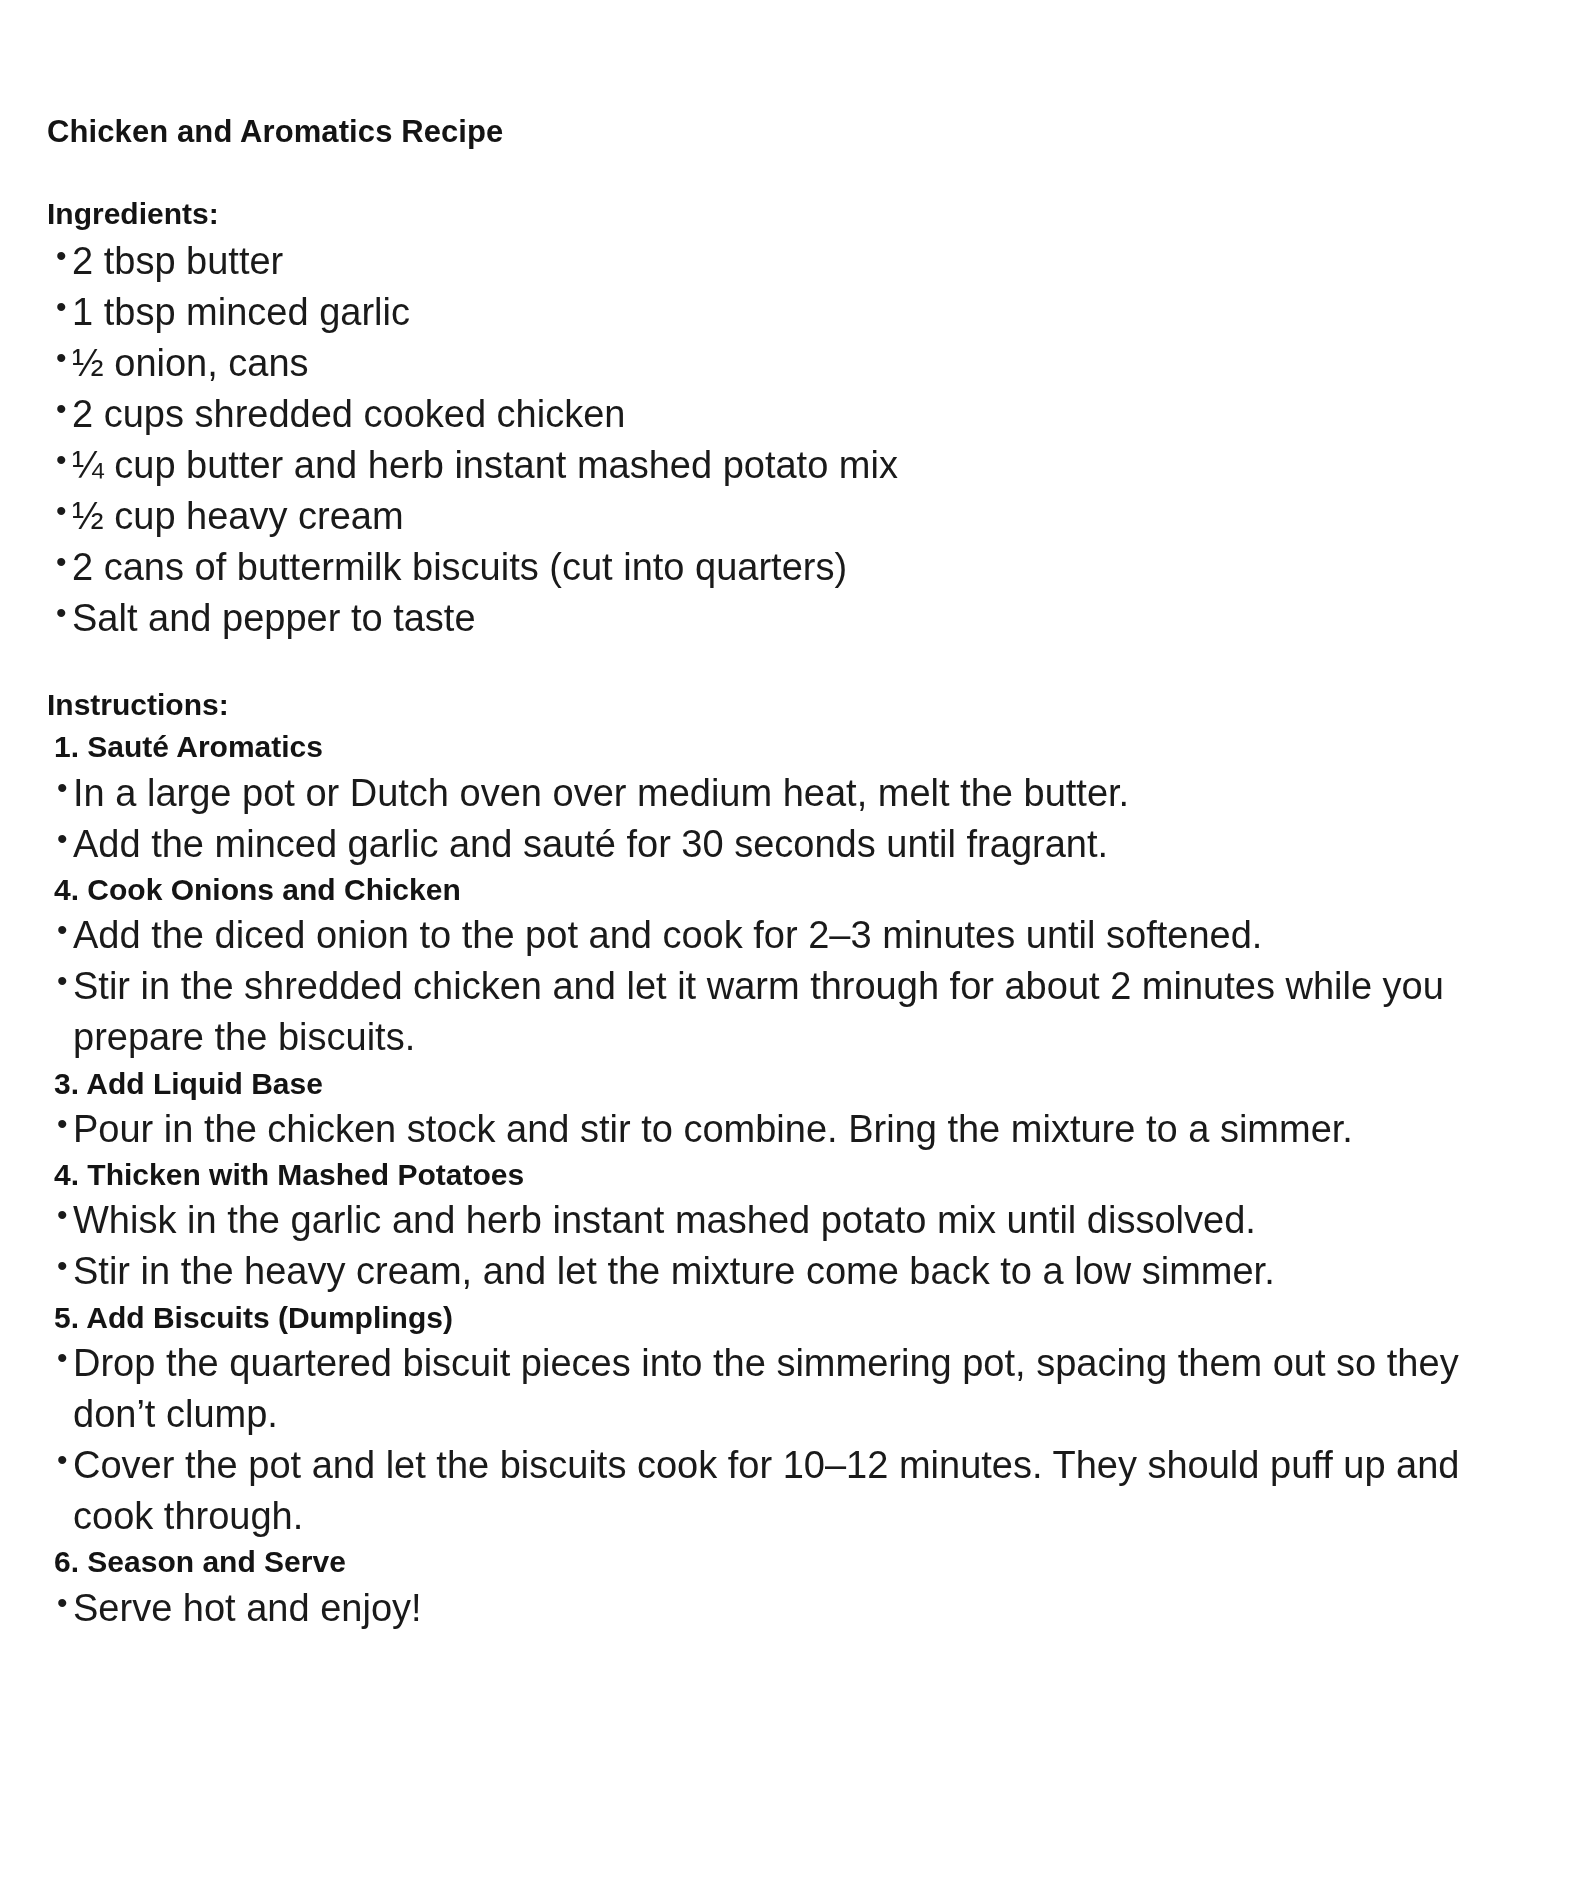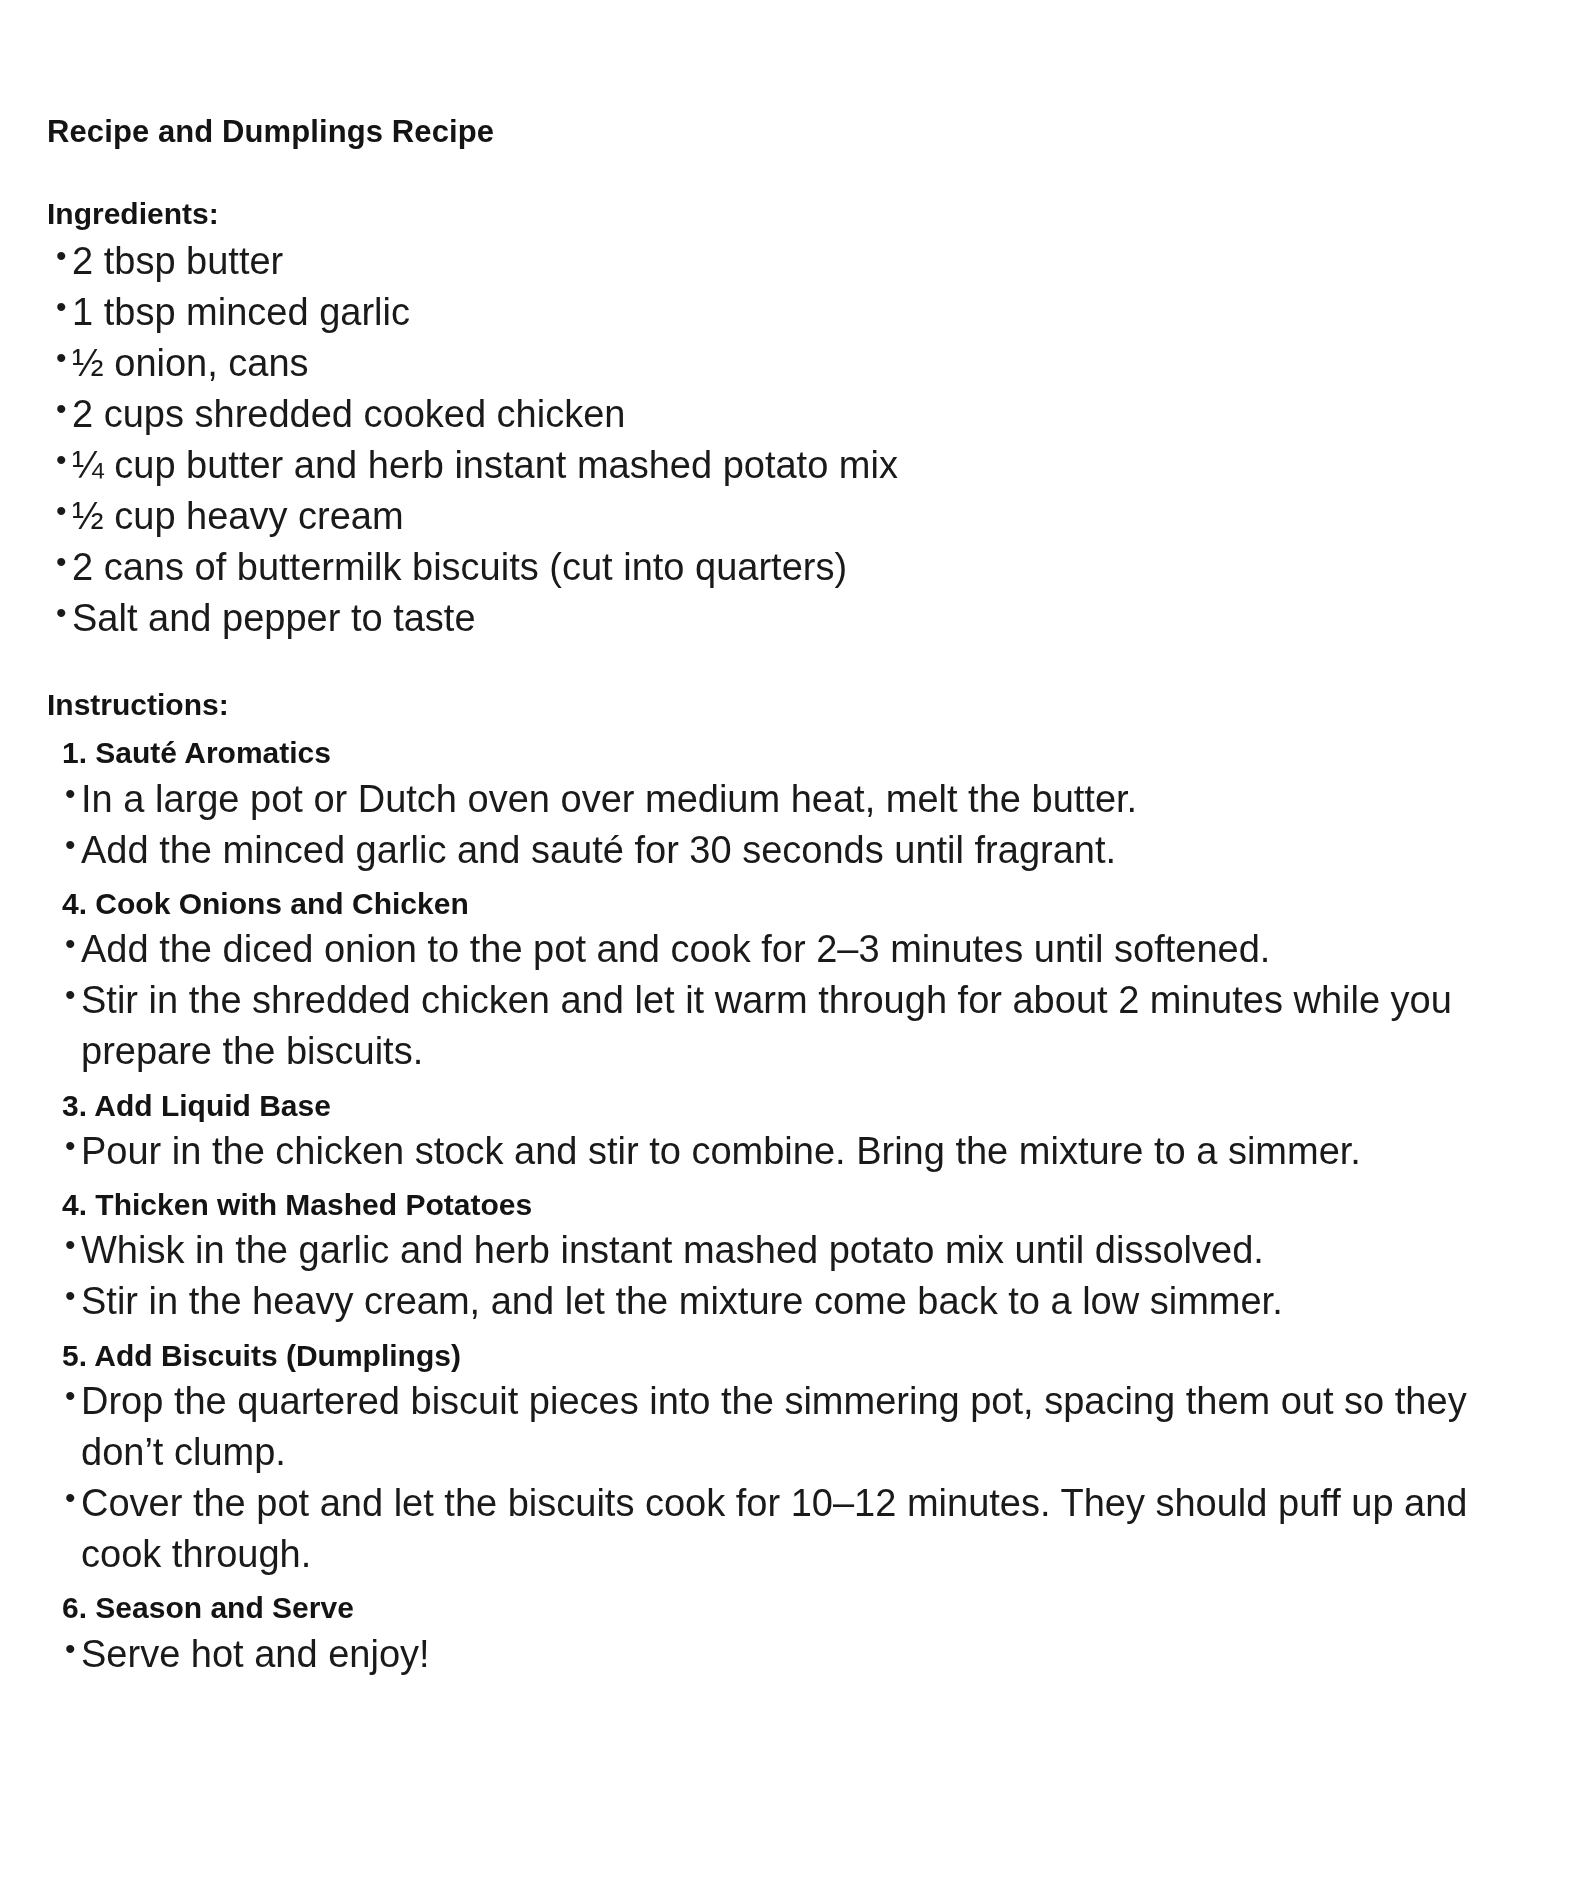--- a/index.html
+++ b/index.html
@@ -62,21 +62,21 @@
     font-size: 30px;
     line-height: 1.345;
   }
   .bullet-item > .btext {
     display: inline;
   }
   .spacer-block {
     height: 41px;
   }
   .step {
-    margin: 8px;
+    margin: 0;
   }
   .step-heading {
     font-size: 30px;
     font-weight: bold;
     line-height: 1.345;
     margin: 0;
     padding-left: 7px;
     color: #141414;
   }
   .step .bullet-list .bullet-item {
@@ -84,21 +84,21 @@
   }
   .step .bullet-list .bullet-item::before {
     left: 10px;
   }
 </style>
 </head>
 <body>
 
 <div class="page">
 
-  <h1 class="doc-title">Recipe and Dumplings Recipe</h1>
+  <h1 class="doc-title">Chicken and Aromatics Recipe</h1>
 
   <div class="section">
     <div class="section-heading">Ingredients:</div>
     <ul class="bullet-list" id="ingredients-list">
         <li class="bullet-item"><span class="btext">2 tbsp butter</span></li>
         <li class="bullet-item"><span class="btext">1 tbsp minced garlic</span></li>
         <li class="bullet-item"><span class="btext">½ onion, cans</span></li>
         <li class="bullet-item"><span class="btext">2 cups shredded cooked chicken</span></li>
         <li class="bullet-item"><span class="btext">¼ cup butter and herb instant mashed potato mix</span></li>
         <li class="bullet-item"><span class="btext">½ cup heavy cream</span></li>

